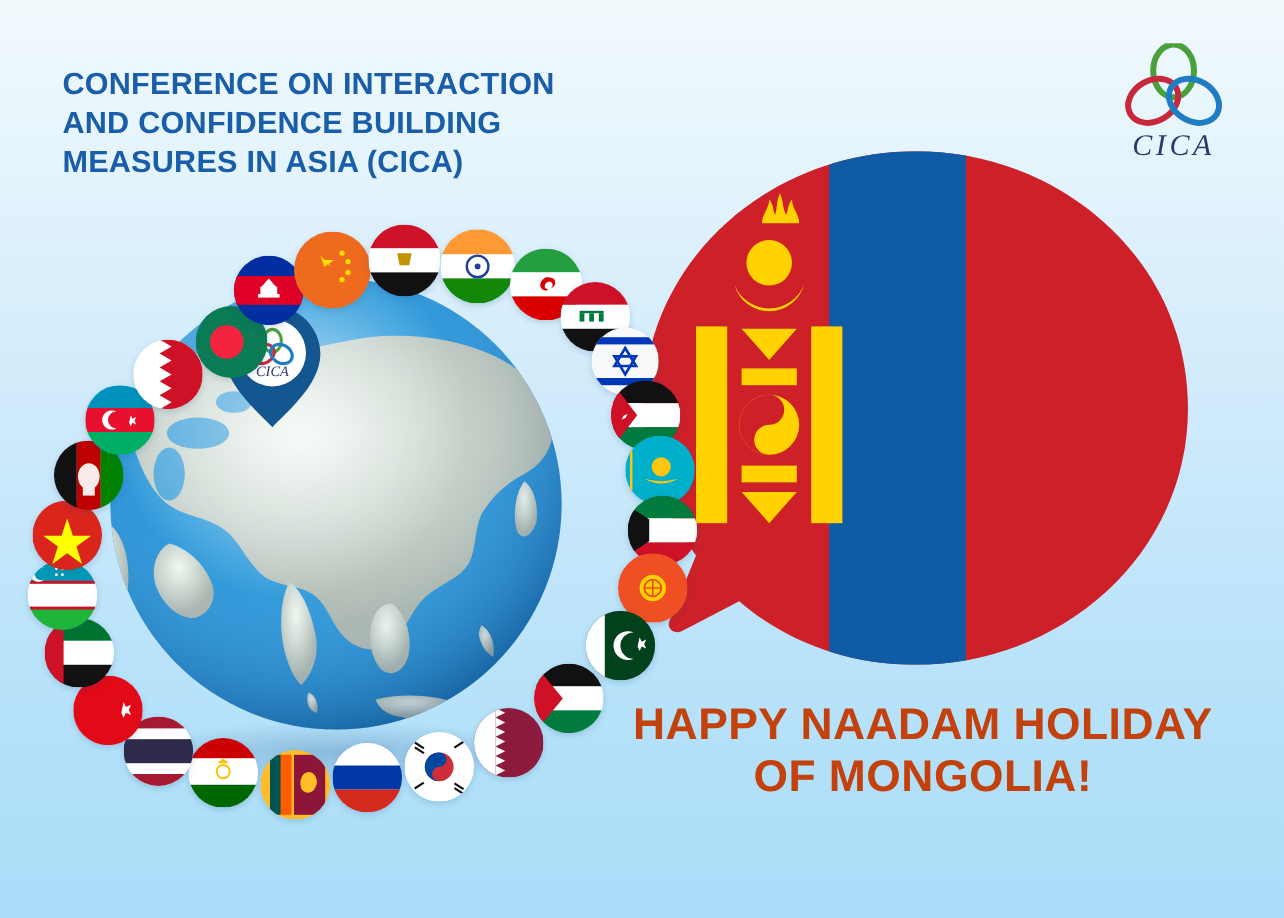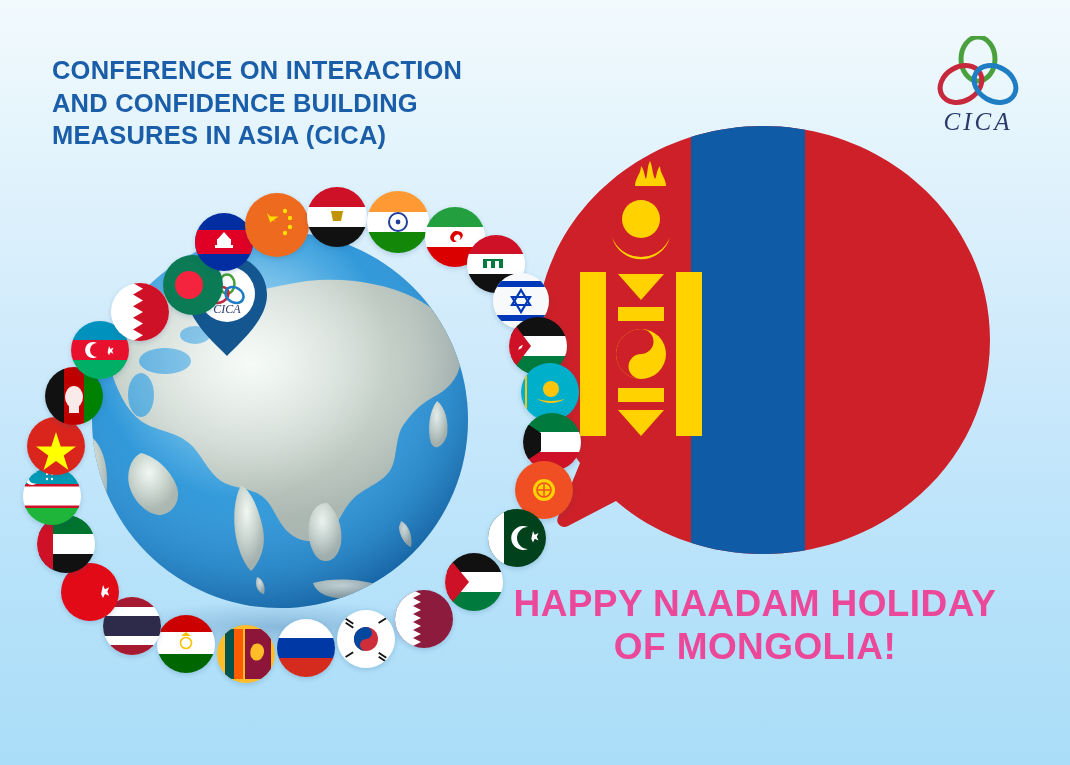--- a/index.html
+++ b/index.html
@@ -32,22 +32,22 @@
   #speech-bubble{position:absolute;left:528px;top:122px;width:470px;height:450px;}
 
   
   #globe-cluster{position:absolute;left:45px;top:185px;width:470px;height:510px;}
 
   .flag-badge{position:absolute;border-radius:50%;overflow:hidden;
     box-shadow:0 2px 5px rgba(30,80,130,.20);}
 
   
   #greeting{
-    position:absolute;left:470px;top:582px;width:570px;
-    text-align:center;color:#ec4899;font-weight:bold;
+    position:absolute;left:484px;top:582px;width:570px;
+    text-align:center;color:#c2410c;font-weight:bold;
     font-size:37px;line-height:1.17;letter-spacing:.4px;
     text-transform:uppercase;white-space:pre-line;
   }
 </style>
 </head>
 <body>
 
 <div class="stage">
 
   <div id="org-title">Conference on Interaction

